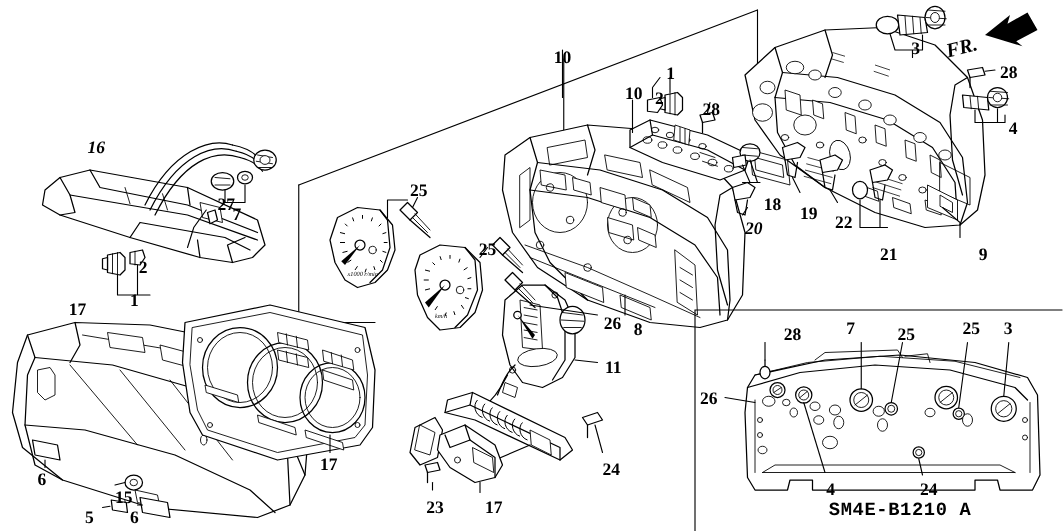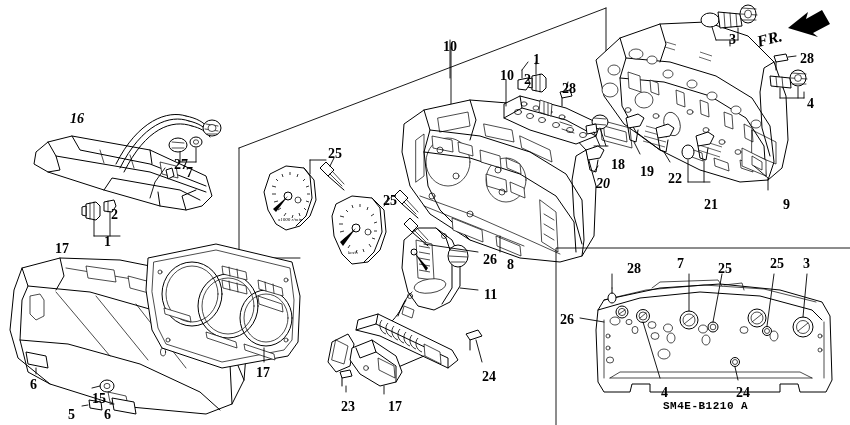--- a/index.html
+++ b/index.html
@@ -19,21 +19,21 @@
     font-size:14px;
     color:#000;
     line-height:1;
     white-space:nowrap;
     user-select:none;
   }
   .partcode{
     position:absolute;
     font-family:"Liberation Mono", monospace;
     font-weight:bold;
-    font-size:11px;
+    font-size:15px;
     letter-spacing:0.5px;
     color:#000;
     white-space:nowrap;
   }
   .frlabel{
     position:absolute;
     font-family:"Liberation Serif", serif;
     font-weight:bold;
     font-style:italic;
     font-size:16px;

